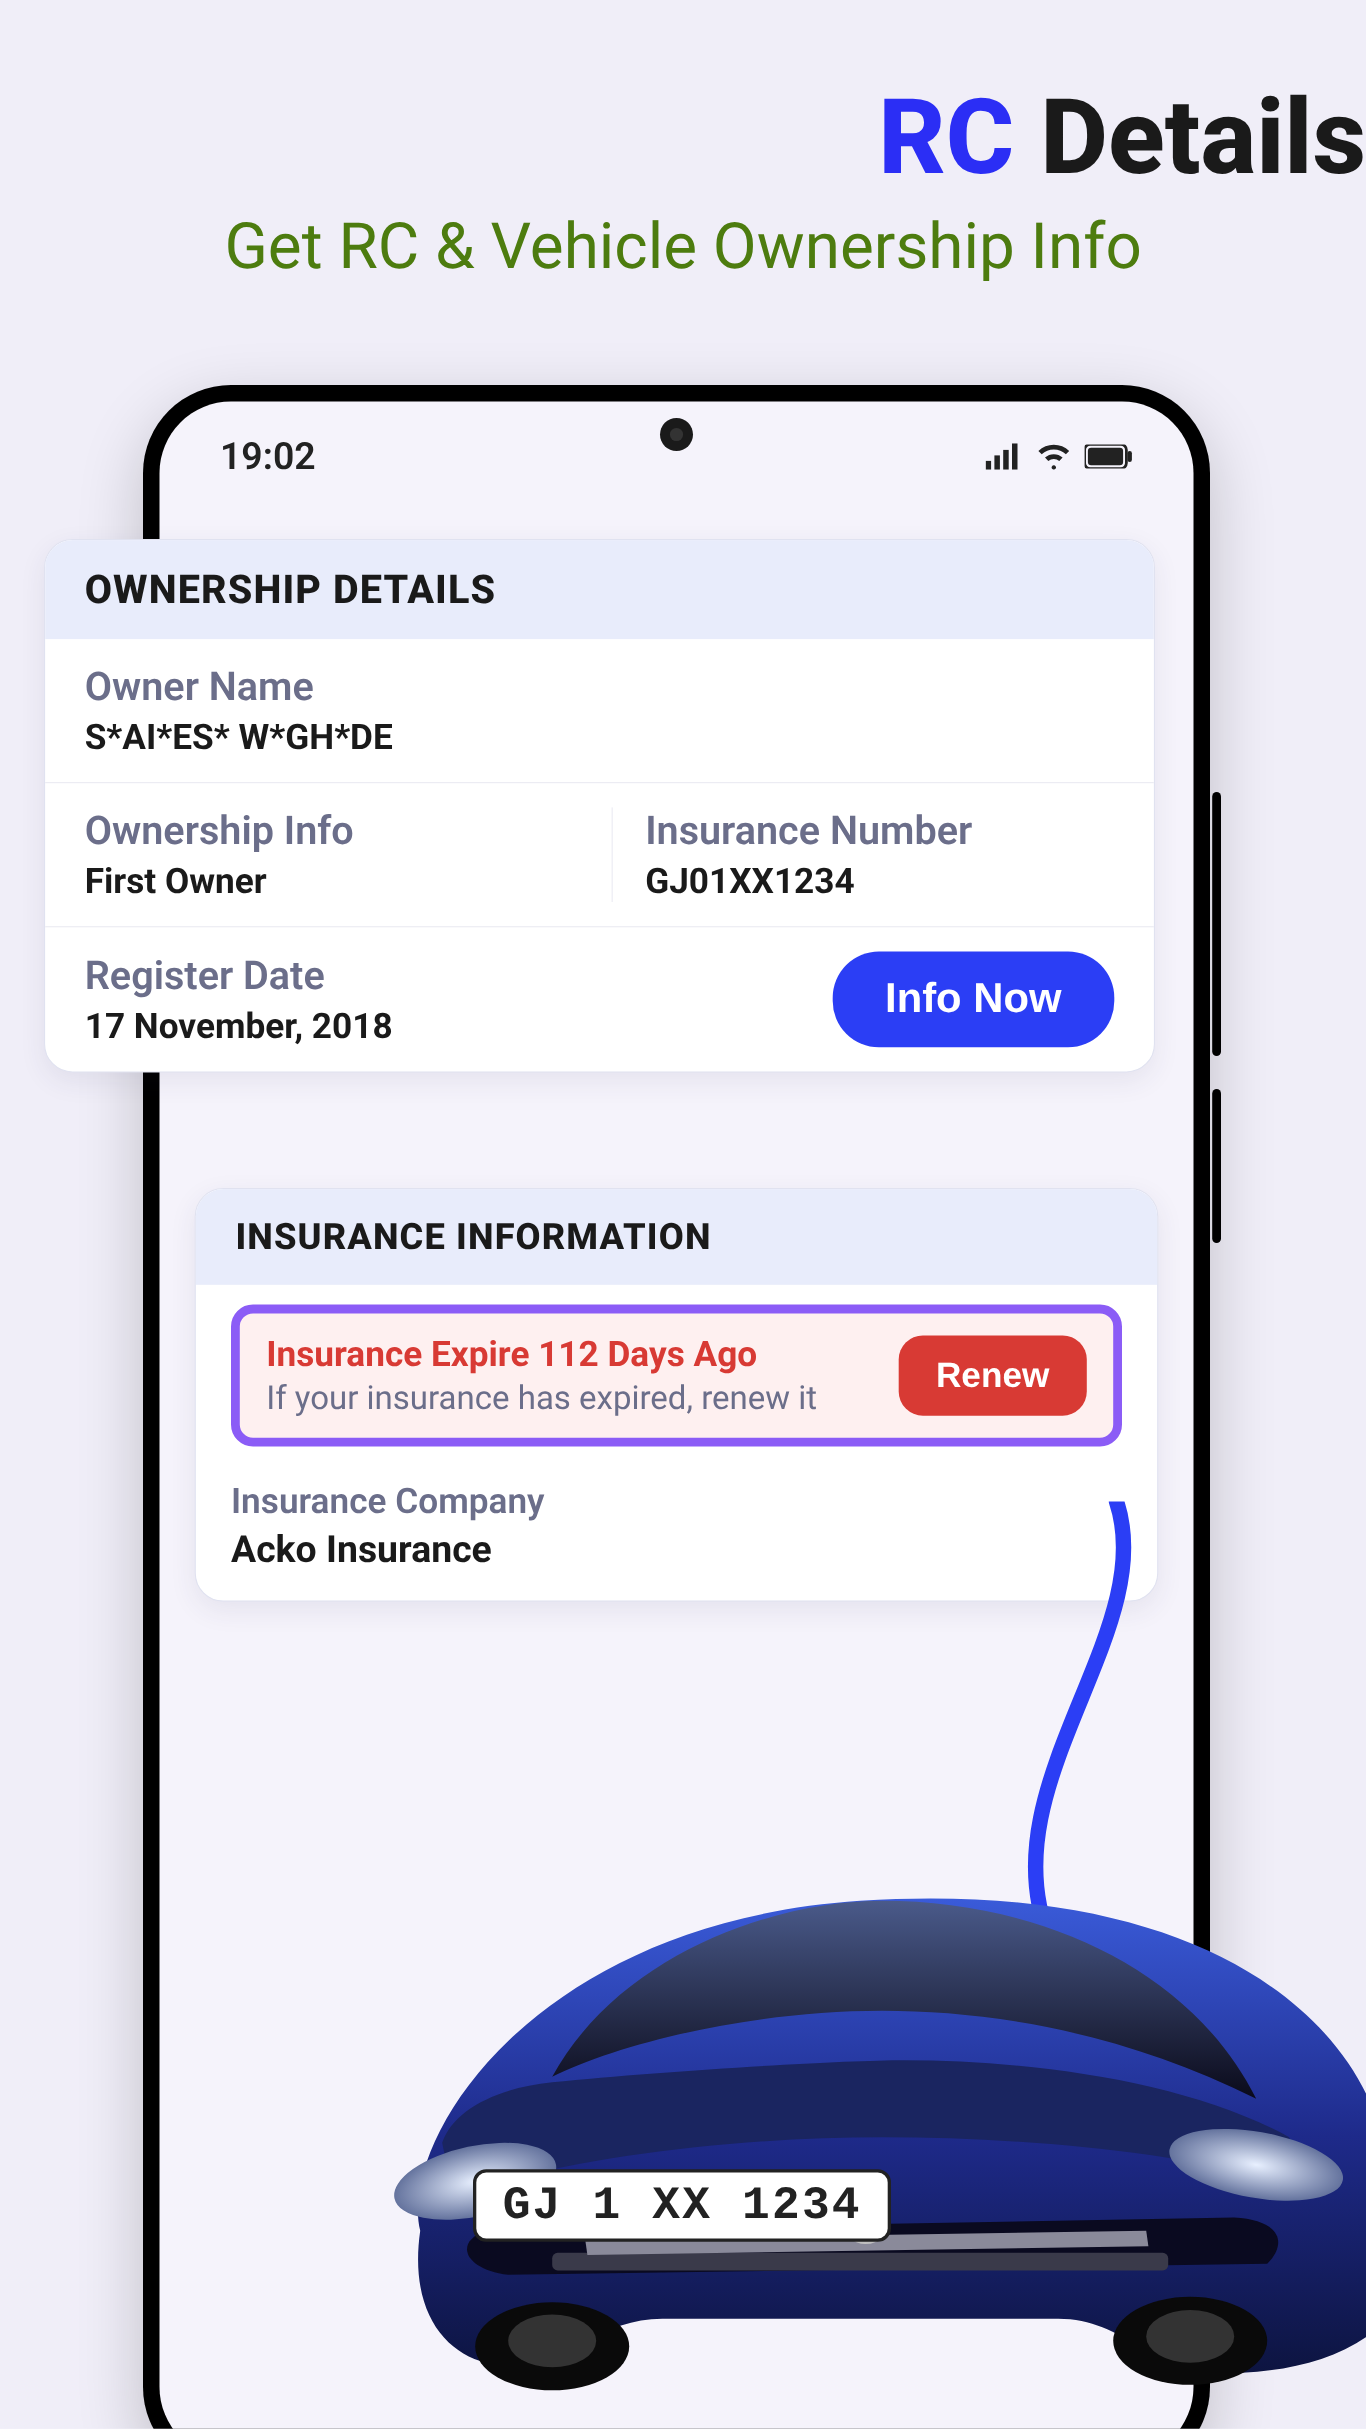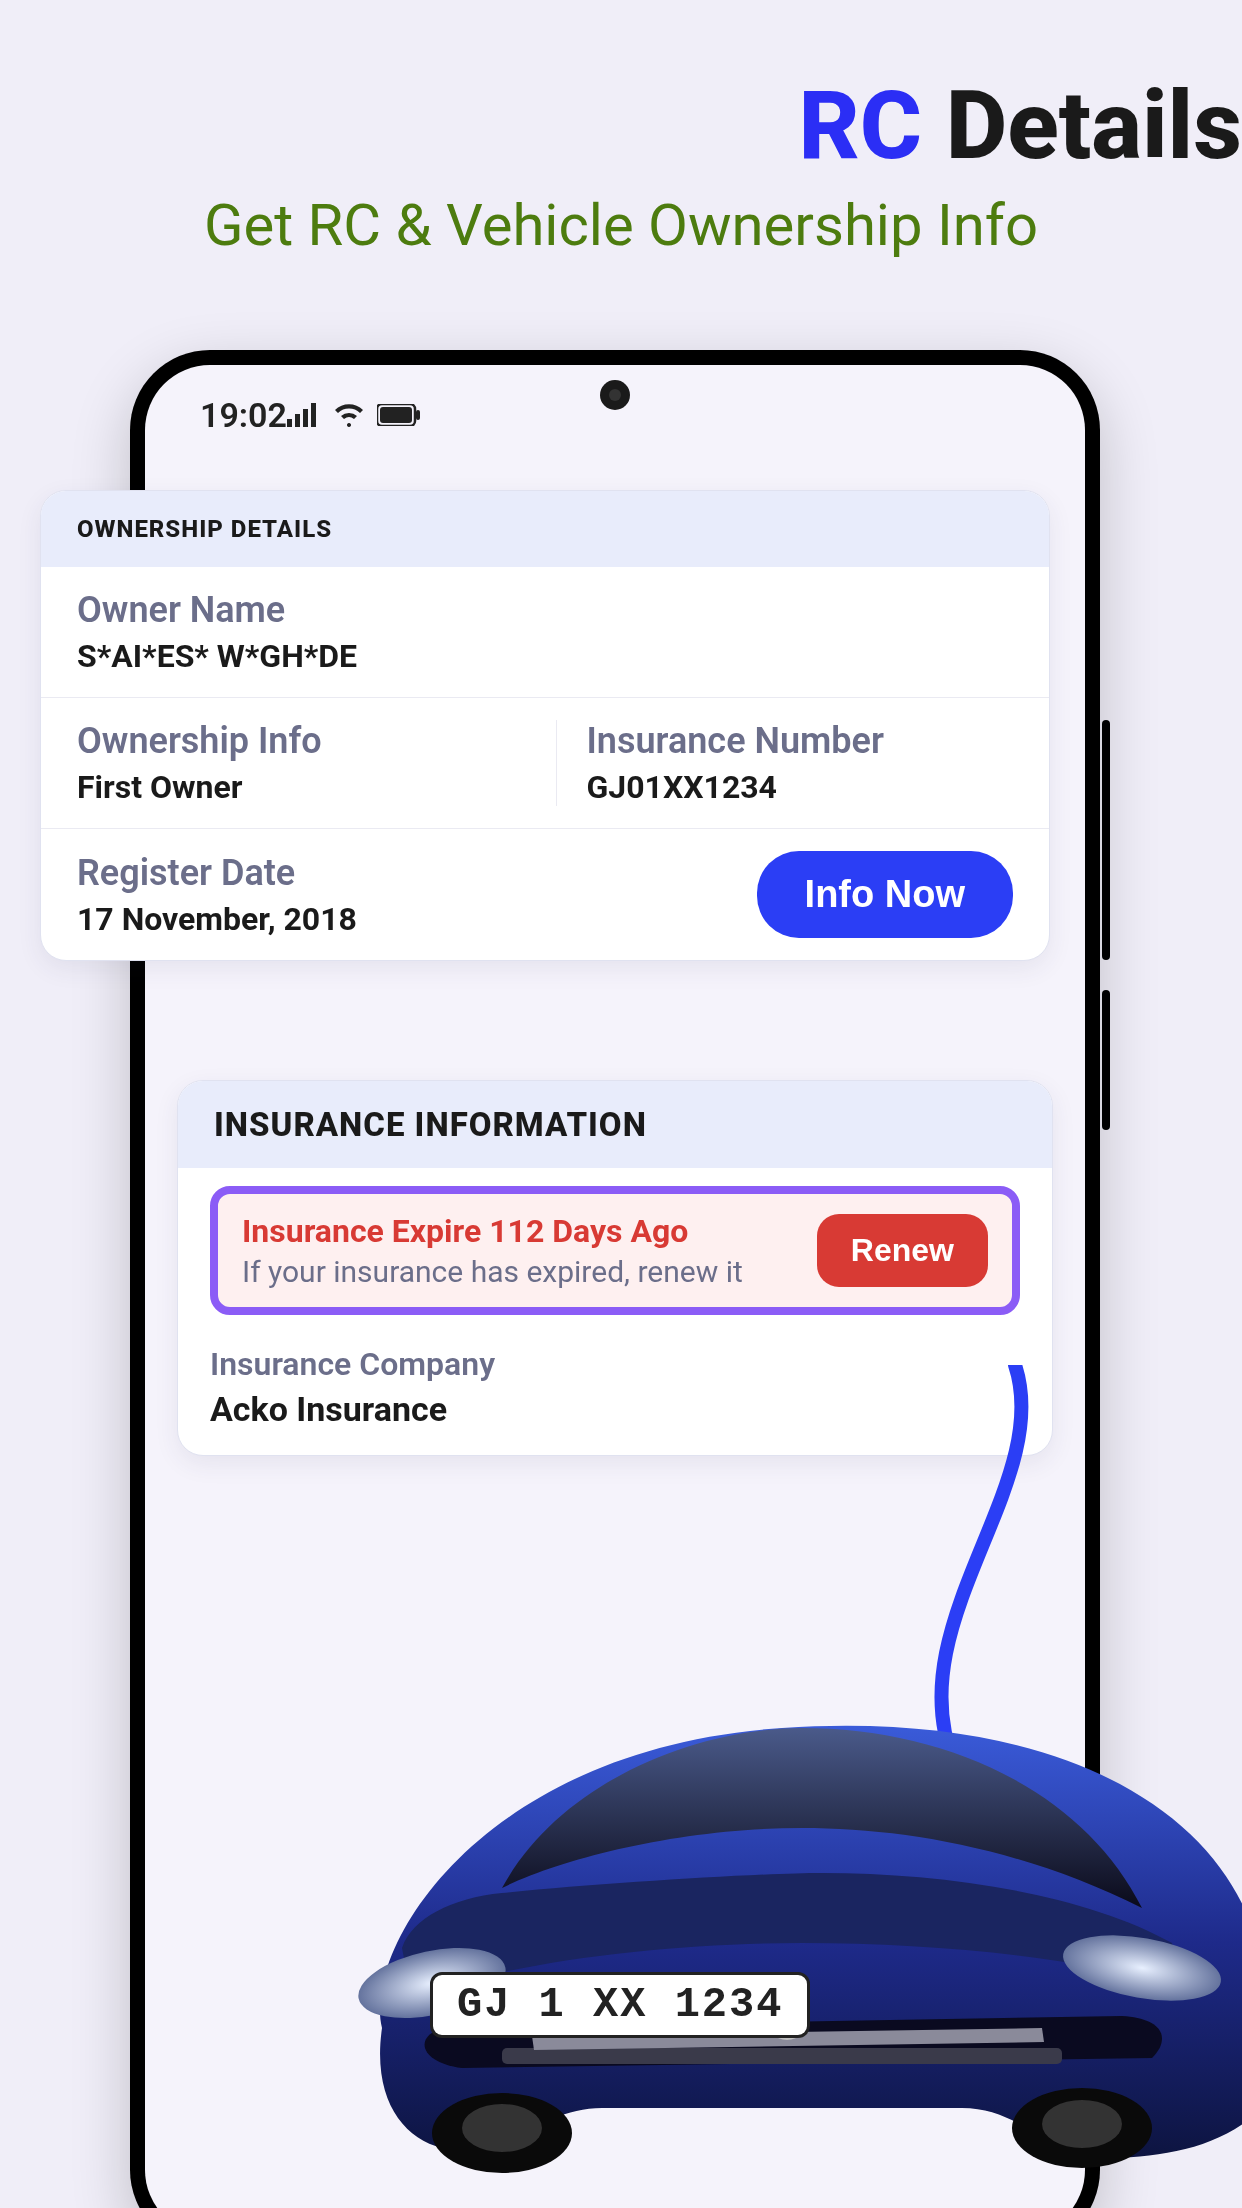--- a/index.html
+++ b/index.html
@@ -80,20 +80,21 @@
       top: 50%;
       left: 50%;
       transform: translate(-50%,-50%);
       width: 12px;
       height: 12px;
       background: #333;
       border-radius: 50%;
     }
     .status-bar {
       display: flex;
+      justify-content: space-between;
       align-items: center;
       padding: 30px 55px 20px;
       font-size: 34px;
       font-weight: 600;
       color: #222;
     }
     .status-icons {
       display: flex;
       align-items: center;
       gap: 12px;
@@ -114,21 +115,21 @@
     .ownership-card {
       position: absolute;
       top: 490px;
       left: 40px;
       width: 1010px;
       z-index: 20;
     }
     .card-header {
       background: #e8ecfb;
       padding: 24px 36px;
-      font-size: 24px;
+      font-size: 36px;
       font-weight: 800;
       letter-spacing: 1px;
       color: #1a1a1a;
     }
     .card-row {
       padding: 22px 36px;
       border-bottom: 1px solid #eaeaf2;
     }
     .card-row:last-child {
       border-bottom: none;

